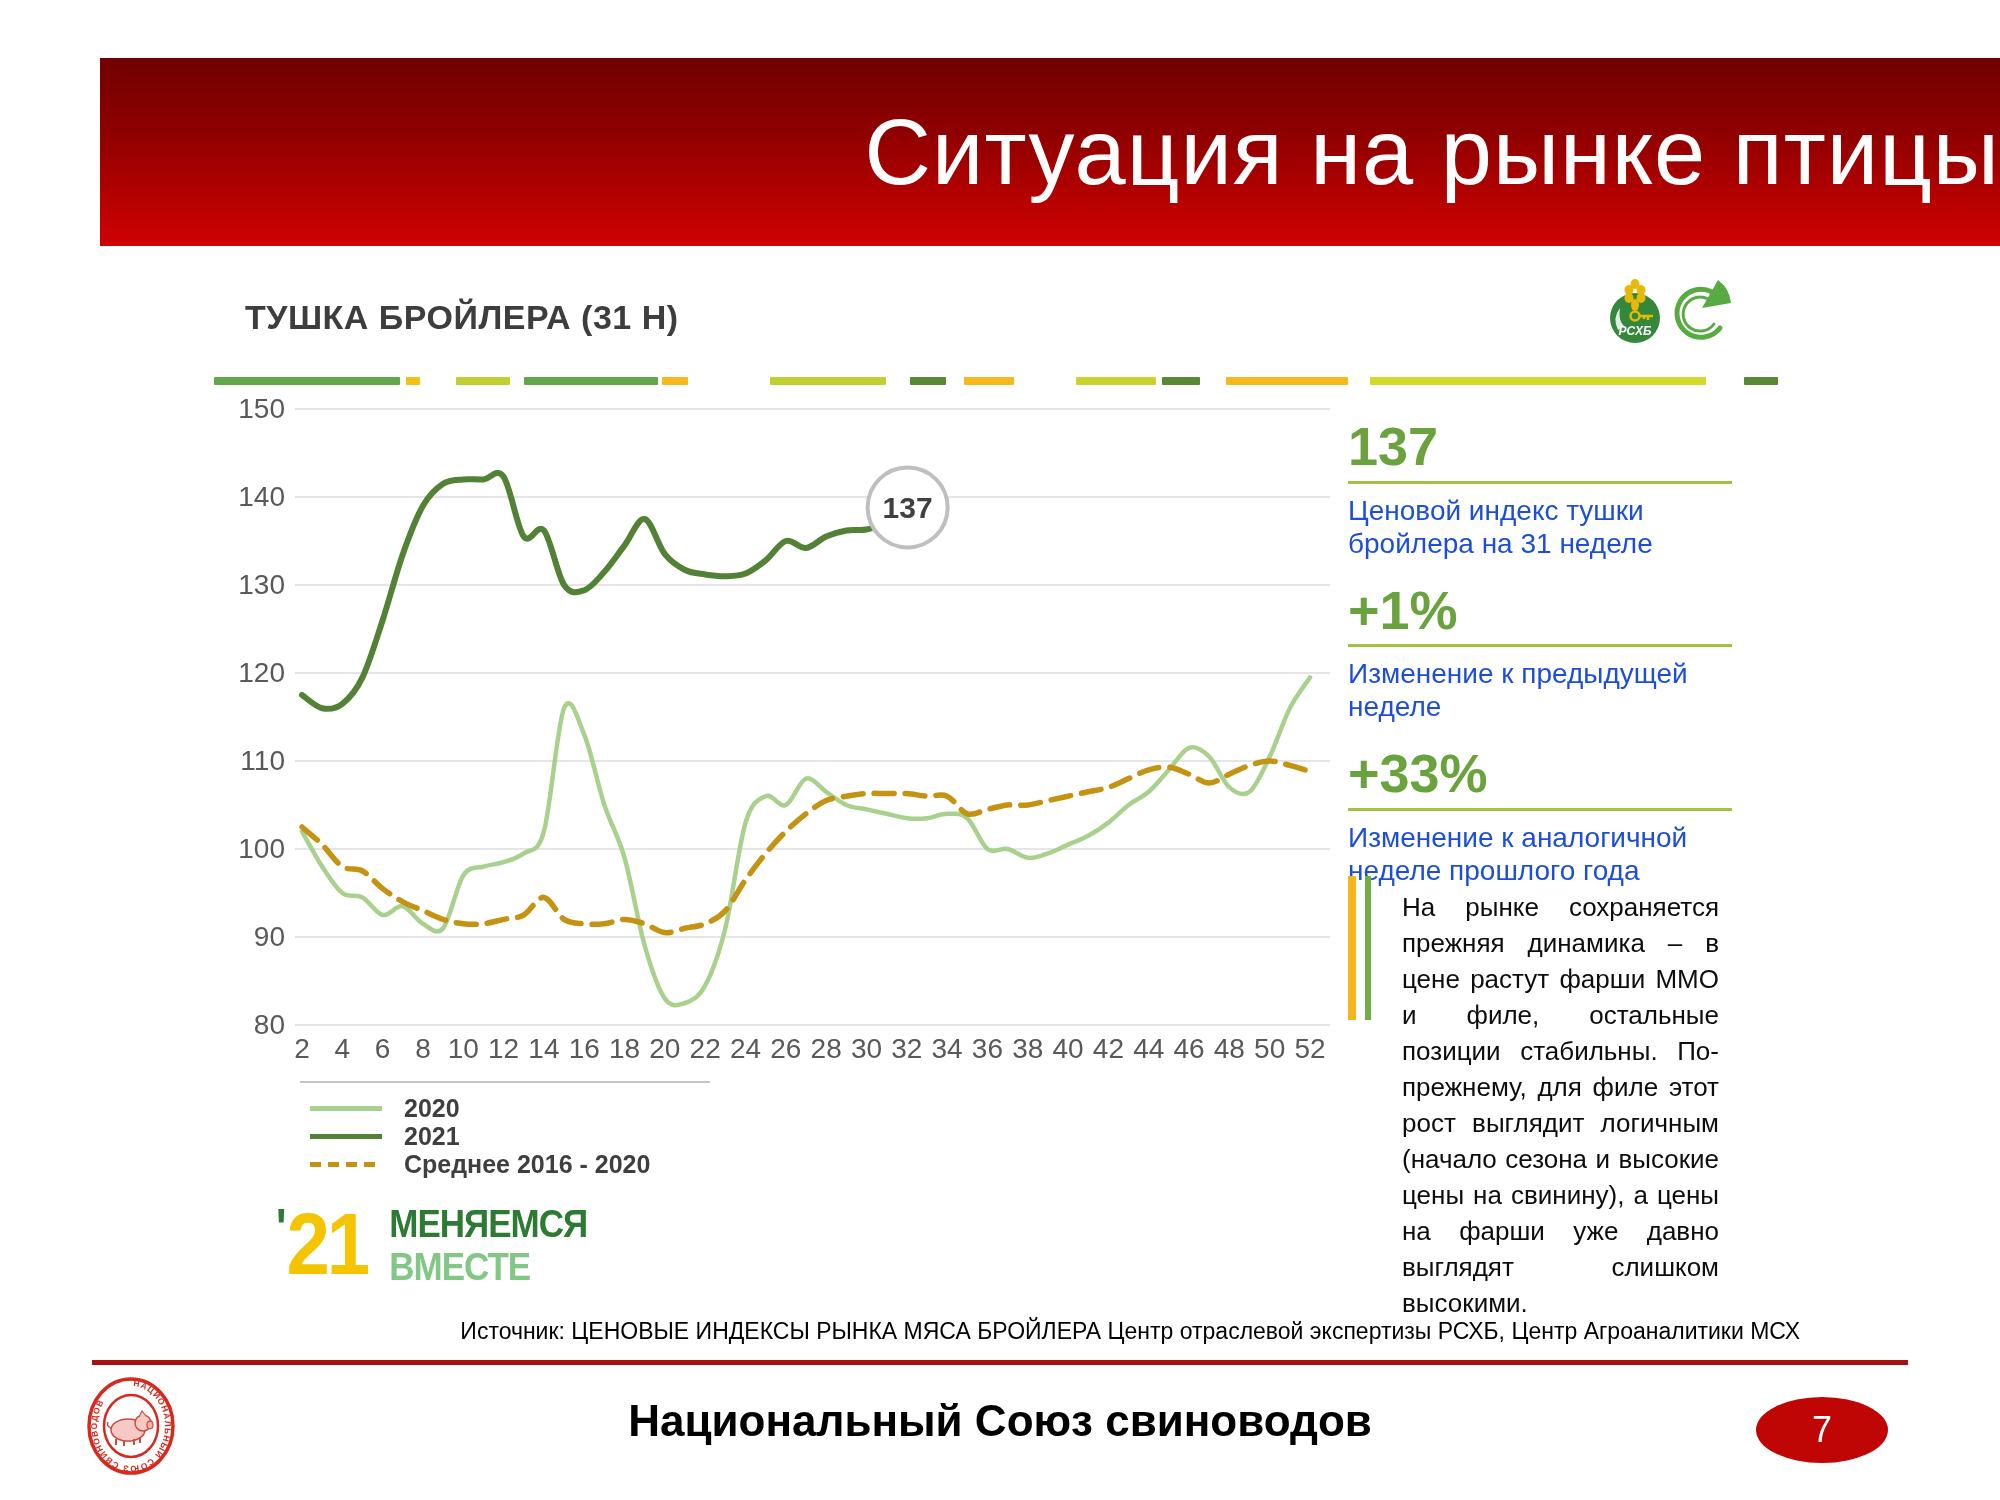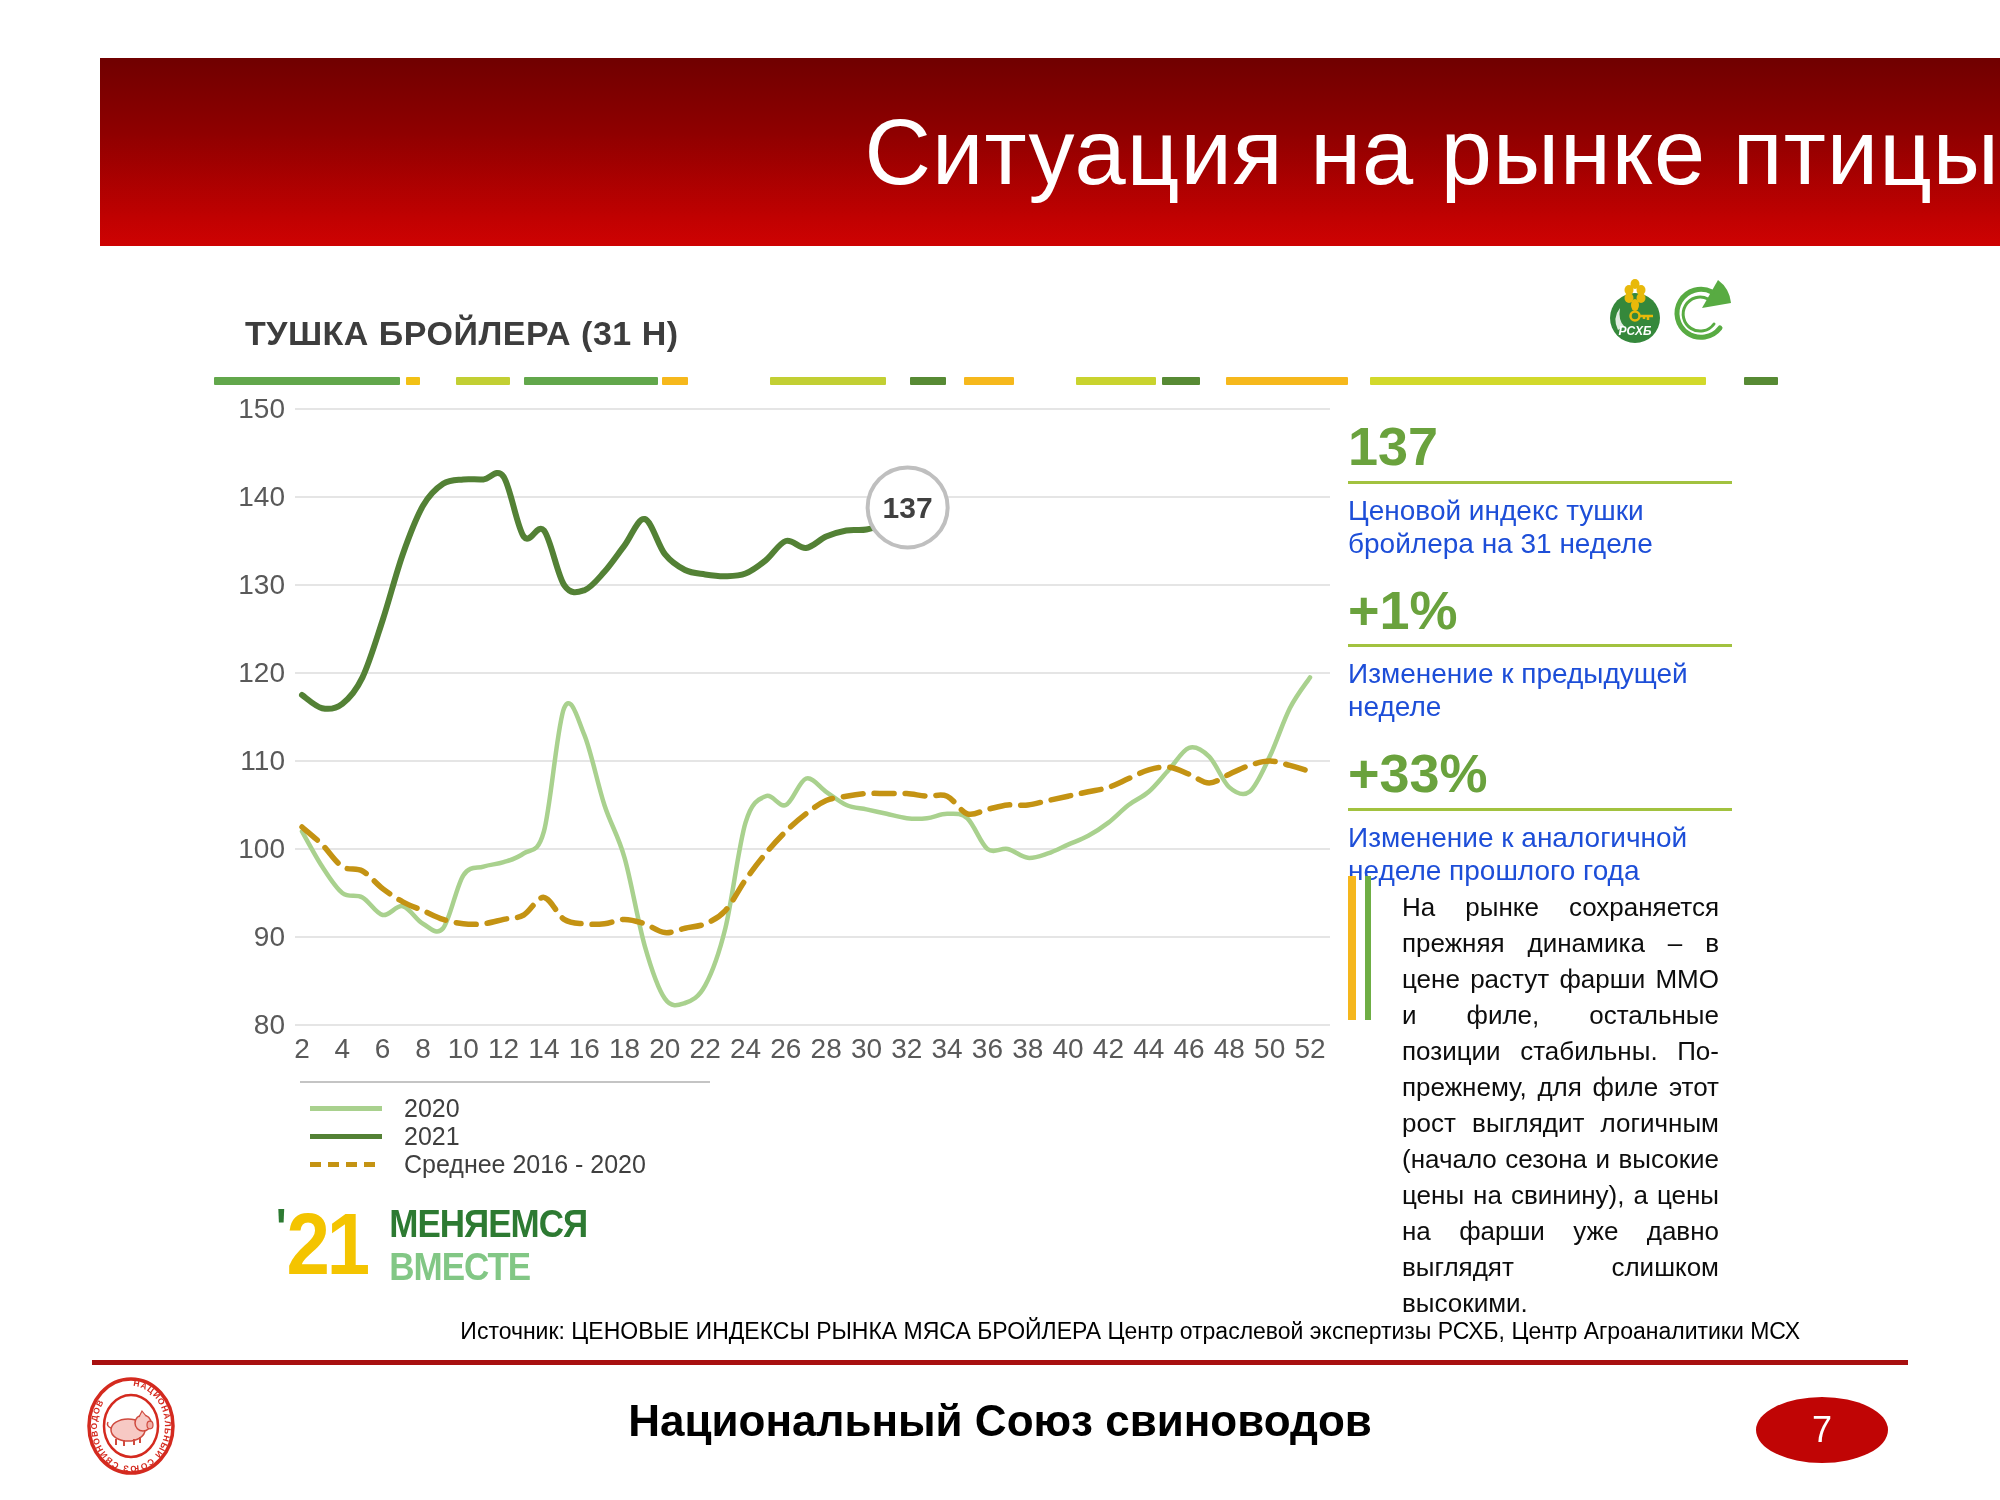--- a/index.html
+++ b/index.html
@@ -6,32 +6,32 @@
   .slide{position:relative;width:2000px;height:1500px;background:#ffffff;overflow:hidden;
          font-family:"Liberation Sans",sans-serif;}
 
   
   .banner{position:absolute;left:100px;top:58px;width:1900px;height:188px;
           background:linear-gradient(180deg,#700000 0%,#8f0000 40%,#c00101 85%,#ce0202 100%);
           display:flex;align-items:center;justify-content:flex-end;}
   .banner h1{margin:0;color:#ffffff;font-size:92px;font-weight:400;letter-spacing:1px;}
 
   
-  .chart-title{position:absolute;left:245px;top:314px;font-size:34px;font-weight:700;color:#3d3d3d;letter-spacing:.5px;}
+  .chart-title{position:absolute;left:245px;top:298px;font-size:34px;font-weight:700;color:#3d3d3d;letter-spacing:.5px;}
   .deco-bar{position:absolute;left:0;top:377px;width:2000px;height:8px;}
   .deco-bar span{position:absolute;top:0;height:8px;border-radius:1px;}
 
   
   .chart-svg{position:absolute;left:230px;top:378px;width:1140px;height:720px;}
 
   
   .legend{position:absolute;left:310px;top:1094px;}
   .legend-row{display:flex;align-items:center;height:28px;}
   .legend-swatch{width:72px;height:5px;margin-right:22px;}
-  .legend-label{font-size:25px;color:#3f3f3f;}
+  .legend-label{font-size:25px;color:#3f3f3f;font-weight:bold;}
 
   
   .stats{position:absolute;left:1348px;top:418px;width:384px;}
   .stat-value{font-size:54px;font-weight:700;color:#6aa23d;line-height:1.05;}
   .stat-rule{height:3px;background:#a2c23f;margin:6px 0 10px 0;}
   .stat-label{font-size:28px;line-height:33px;color:#1d4ed8;margin-bottom:22px;}
 
   
   .comment{position:absolute;left:1348px;top:876px;width:384px;display:flex;align-items:flex-start;}
   .bar{flex:0 0 auto;height:144px;}

